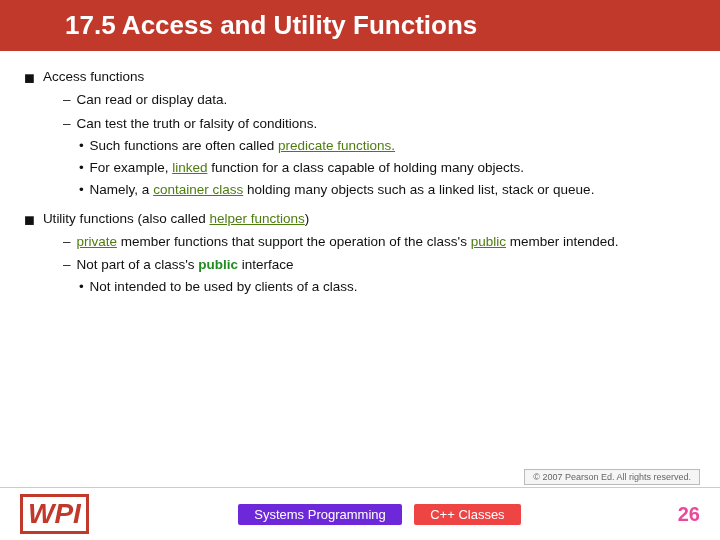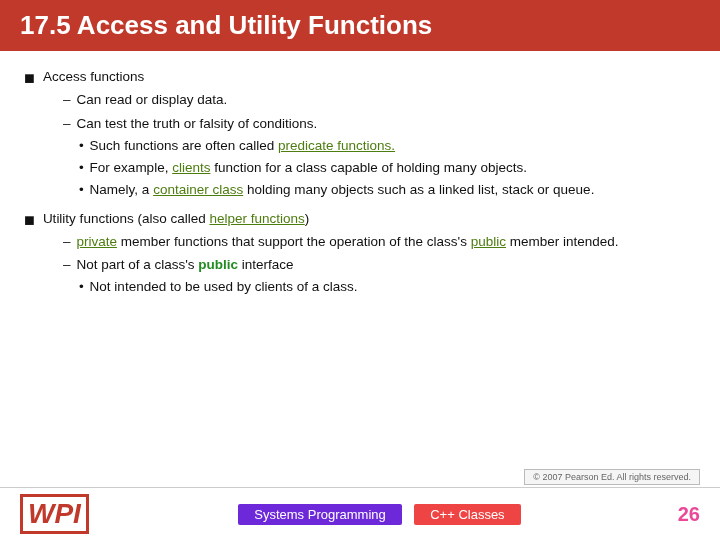--- a/index.html
+++ b/index.html
@@ -23,20 +23,21 @@
       padding: 10px 20px 10px 20px;
       display: flex;
       align-items: center;
     }
 
     .title-text {
       color: #fff;
       font-size: 26px;
       font-weight: bold;
       font-family: Arial, sans-serif;
+      margin-left: 45px;
     }
 
     .content-area {
       flex: 1;
       padding: 16px 24px 8px 24px;
       font-size: 13.5px;
       font-family: Arial, sans-serif;
       color: #111;
       line-height: 1.5;
     }
@@ -176,21 +177,21 @@
           <span class="bullet-small">•</span>
           <span>
             <span>Such functions are often called </span><span class="green-underline">predicate functions.</span>
           </span>
         </div>
 
         
         <div class="sub-sub-item">
           <span class="bullet-small">•</span>
           <span>
-            <span>For example, </span><span class="green-underline">clients</span><span> function for a class capable of holding many objects.</span>
+            <span>For example, </span><span class="green-underline">linked</span><span> function for a class capable of holding many objects.</span>
           </span>
         </div>
 
         
         <div class="sub-sub-item">
           <span class="bullet-small">•</span>
           <span>
             <span>Namely, a </span><span class="green-underline">container class</span><span> holding many objects such as a linked list, stack or queue.</span>
           </span>
         </div>

